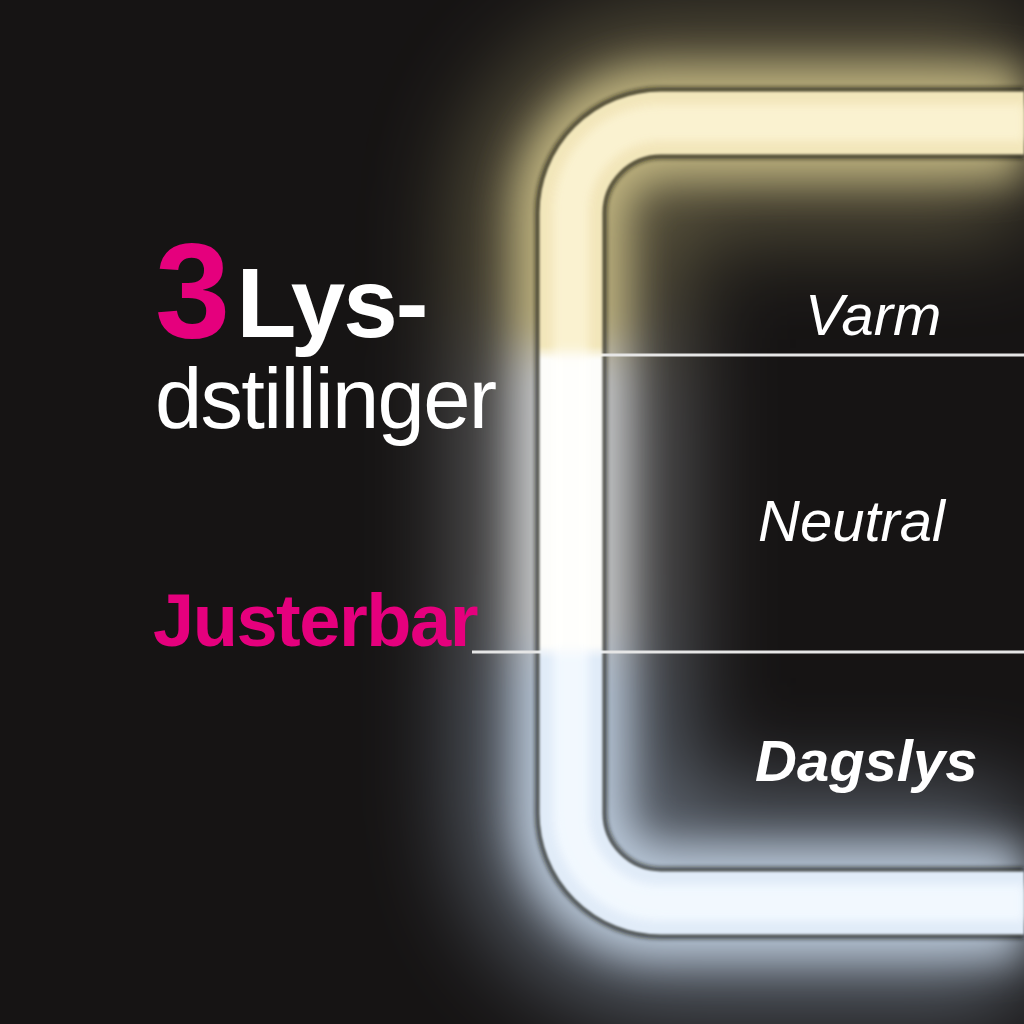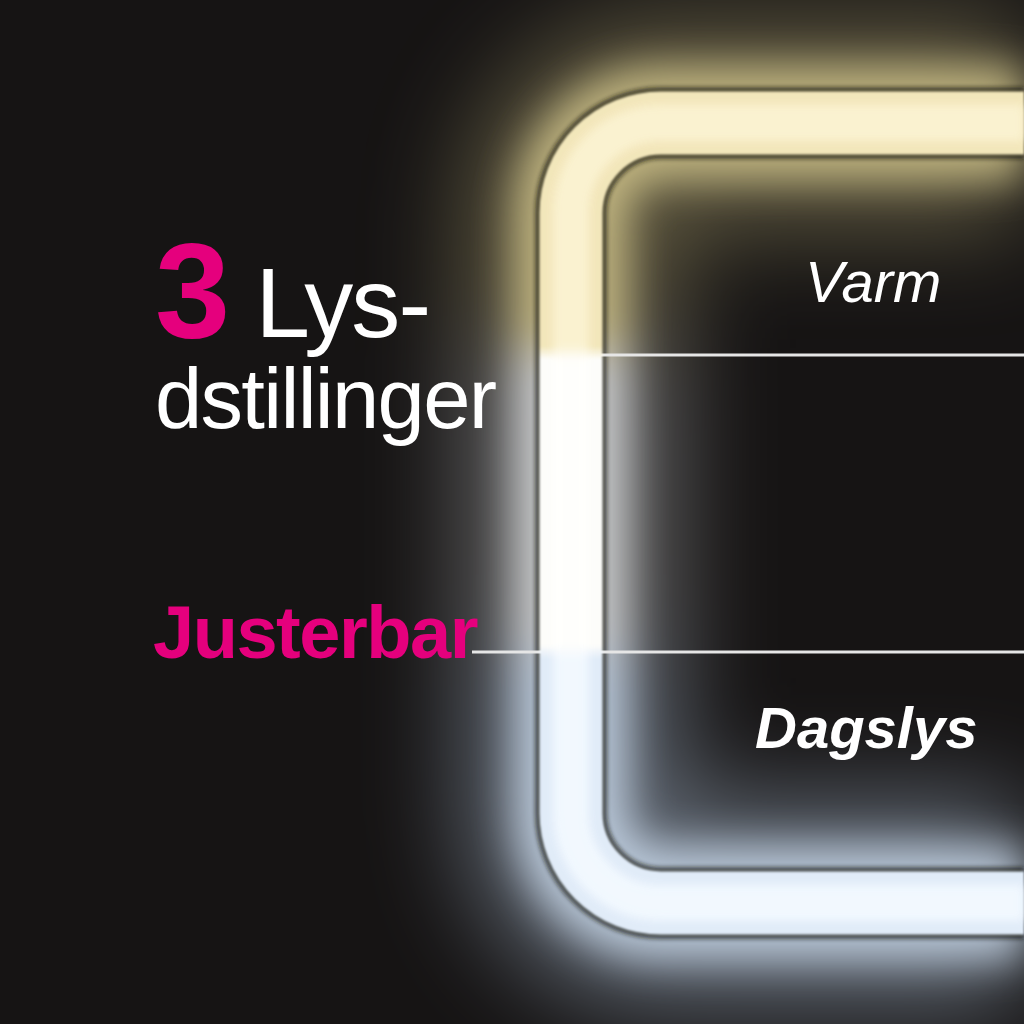--- a/index.html
+++ b/index.html
@@ -34,23 +34,23 @@
   .headline-number {
     font-size: 135px;
     line-height: 1;
     font-weight: 700;
     color: var(--accent-magenta, #e5007d);
     letter-spacing: -0.02em;
   }
   .headline-word1 {
     font-size: 98px;
     line-height: 1;
-    font-weight: 400;
+    font-weight: 700;
     color: var(--text-white, #ffffff);
-    margin-left: 28px;
+    margin-left: 9px;
     letter-spacing: -0.02em;
   }
   .headline-line2 {
     position: absolute;
     left: 155px; top: 356px;
     font-size: 85px;
     line-height: 1;
     font-weight: 400;
     color: var(--text-white, #ffffff);
     letter-spacing: -0.02em;
@@ -58,21 +58,20 @@
   }
   .sub-line1 {
     position: absolute;
     left: 153px; top: 584px;
     font-size: 74px;
     line-height: 1;
     font-weight: 700;
     color: var(--accent-magenta, #e5007d);
     letter-spacing: -0.02em;
     white-space: nowrap;
-    margin-top: 12px;
   }
   .sub-line2 {
     position: absolute;
     left: 93px; top: 662px;
     font-size: 90px;
     line-height: 1;
     font-weight: 700;
     color: var(--text-white, #ffffff);
     letter-spacing: -0.02em;
     white-space: nowrap;
@@ -80,20 +79,21 @@
   
   .mode-label {
     position: absolute;
     font-size: 58px;
     line-height: 1;
     font-style: italic;
     font-weight: 400;
     color: var(--text-white, #ffffff);
     letter-spacing: 0;
     white-space: nowrap;
+    margin-top: 33px;
   }
   .mode-label.varm    { left: 805px; top: 253px; }
   .mode-label.neutral { left: 758px; top: 459px; }
   .mode-label.dagslys { left: 755px; top: 699px; font-weight: bold; }
 </style>
 </head>
 <body>
 
 <div class="stage">
 
@@ -165,15 +165,16 @@
 
   <div class="headline-line1">
     <span class="headline-number">3</span>
     <span class="headline-word1">Lys-</span>
   </div>
   <div class="headline-line2">dstillinger</div>
 
   <div class="sub-line1">Justerbar</div>
 
   <div class="mode-label varm">Varm</div>
+  <div class="mode-label neutral">Neutral</div>
   <div class="mode-label dagslys">Dagslys</div>
 
 </div>
 
 </body></html>

